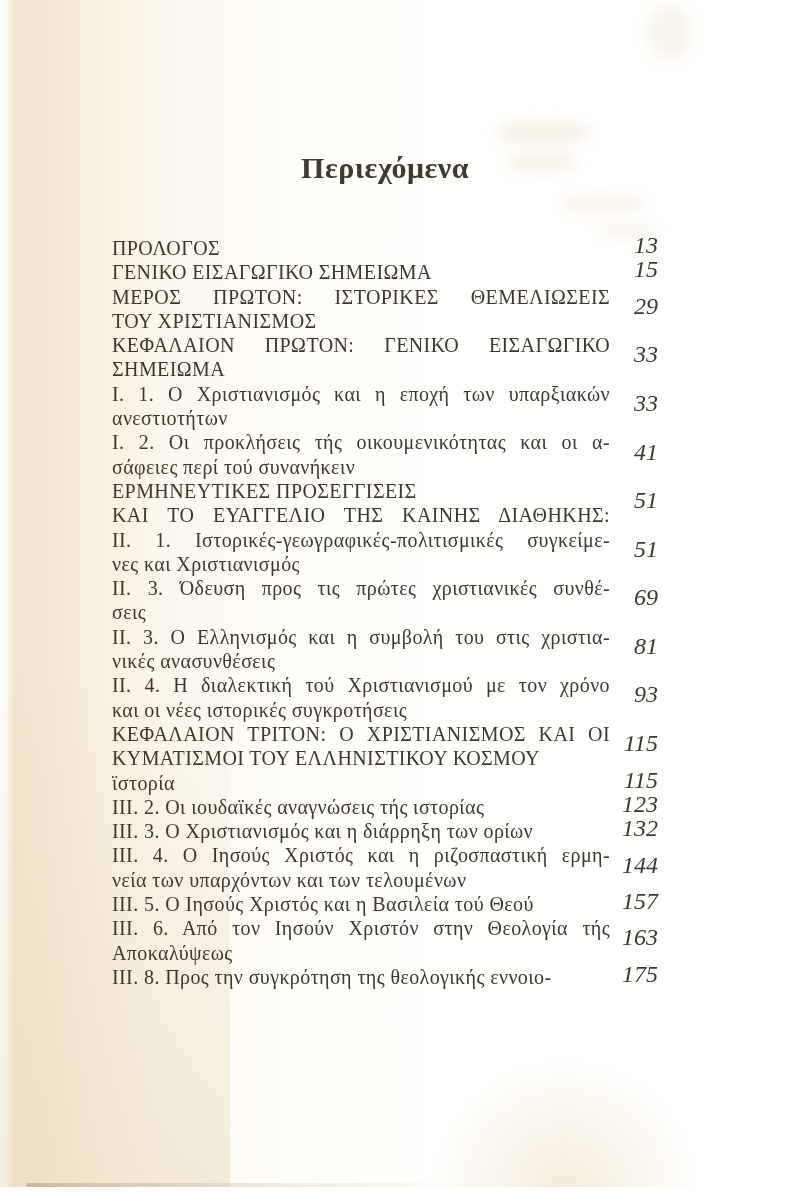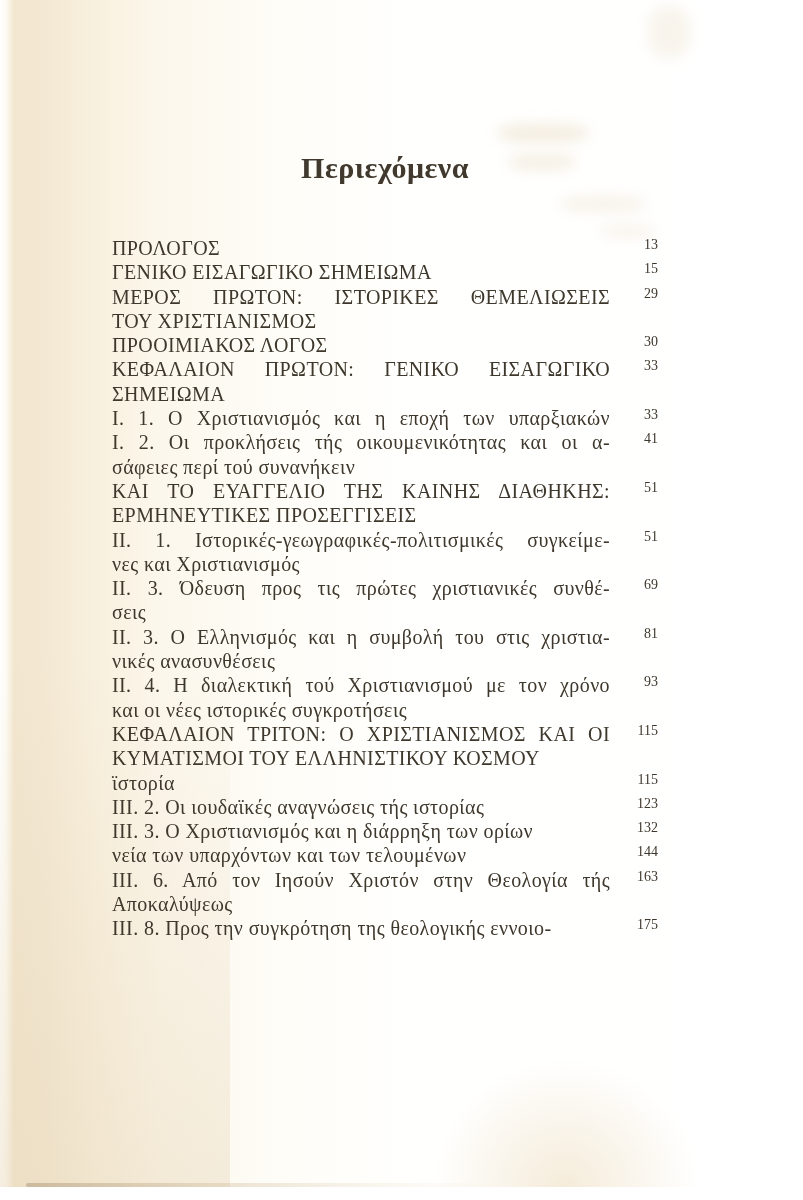--- a/index.html
+++ b/index.html
@@ -81,39 +81,40 @@
     margin: 0 0 50px 0;
     font-size: 30px;
     line-height: 36px;
     font-weight: 700;
     letter-spacing: 0.5px;
     text-align: center;
     color: #41392d;
   }
   .entry {
     display: flex;
-    align-items: flex-start;
+    align-items: center;
   }
   .entry-text {
     width: 498px;
     font-size: 20px;
     line-height: 24.3px;
     letter-spacing: 0.4px;
   }
   .line { text-align: left; }
   .line.j {
     text-align: justify;
     text-align-last: justify;
   }
   .num {
     flex: 1;
     text-align: right;
-    font-size: 14px;
+    font-size: 24px;
     line-height: 24.3px;
     transform: translateY(-3px); 
+    font-style: italic;
   }
 </style>
 </head>
 <body>
 
 <div class="page">
   <div class="paper-tint"></div>
   <div class="ghost g1"></div>
   <div class="ghost g2"></div>
   <div class="ghost g3"></div>
@@ -139,54 +140,49 @@
   </div>
 
   <div class="entry">
     <div class="entry-text">
             <div class="line j">ΜΕΡΟΣ ΠΡΩΤΟΝ: ΙΣΤΟΡΙΚΕΣ ΘΕΜΕΛΙΩΣΕΙΣ</div>
             <div class="line">ΤΟΥ ΧΡΙΣΤΙΑΝΙΣΜΟΣ</div>
           </div>
     <div class="num">29</div>
   </div>
 
-  <div class="entry">
-    <div class="entry-text">
-            <div class="line">ΠΡΟΟΙΜΙΑΚΟΣ ΛΟΓΟΣ</div>
-          </div>
-    <div class="num">30</div>
-  </div>
 
   <div class="entry">
     <div class="entry-text">
             <div class="line j">ΚΕΦΑΛΑΙΟΝ ΠΡΩΤΟΝ: ΓΕΝΙΚΟ ΕΙΣΑΓΩΓΙΚΟ</div>
             <div class="line">ΣΗΜΕΙΩΜΑ</div>
           </div>
     <div class="num">33</div>
   </div>
 
   <div class="entry">
     <div class="entry-text">
             <div class="line j">Ι. 1. Ο Χριστιανισμός και η εποχή των υπαρξιακών</div>
+            <div class="line">ανεστιοτήτων</div>
           </div>
     <div class="num">33</div>
   </div>
 
   <div class="entry">
     <div class="entry-text">
             <div class="line j">Ι. 2. Οι προκλήσεις τής οικουμενικότητας και οι α-</div>
             <div class="line">σάφειες περί τού συνανήκειν</div>
           </div>
     <div class="num">41</div>
   </div>
 
   <div class="entry">
     <div class="entry-text">
+            <div class="line">ΕΡΜΗΝΕΥΤΙΚΕΣ ΠΡΟΣΕΓΓΙΣΕΙΣ</div>
             <div class="line j">ΚΑΙ ΤΟ ΕΥΑΓΓΕΛΙΟ ΤΗΣ ΚΑΙΝΗΣ ΔΙΑΘΗΚΗΣ:</div>
-            <div class="line">ΕΡΜΗΝΕΥΤΙΚΕΣ ΠΡΟΣΕΓΓΙΣΕΙΣ</div>
           </div>
     <div class="num">51</div>
   </div>
 
   <div class="entry">
     <div class="entry-text">
             <div class="line j">ΙΙ. 1. Ιστορικές-γεωγραφικές-πολιτισμικές συγκείμε-</div>
             <div class="line">νες και Χριστιανισμός</div>
           </div>
     <div class="num">51</div>
@@ -240,25 +236,32 @@
 
   <div class="entry">
     <div class="entry-text">
             <div class="line">ΙΙΙ. 3. Ο Χριστιανισμός και η διάρρηξη των ορίων</div>
           </div>
     <div class="num">132</div>
   </div>
 
   <div class="entry">
     <div class="entry-text">
+            <div class="line j">ΙΙΙ. 4. Ο Ιησούς Χριστός και η ριζοσπαστική ερμη-</div>
             <div class="line">νεία των υπαρχόντων και των τελουμένων</div>
           </div>
     <div class="num">144</div>
   </div>
 
+  <div class="entry">
+    <div class="entry-text">
+            <div class="line">ΙΙΙ. 5. Ο Ιησούς Χριστός και η Βασιλεία τού Θεού</div>
+          </div>
+    <div class="num">157</div>
+  </div>
 
   <div class="entry">
     <div class="entry-text">
             <div class="line j">ΙΙΙ. 6. Από τον Ιησούν Χριστόν στην Θεολογία τής</div>
             <div class="line">Αποκαλύψεως</div>
           </div>
     <div class="num">163</div>
   </div>
 
   <div class="entry">

